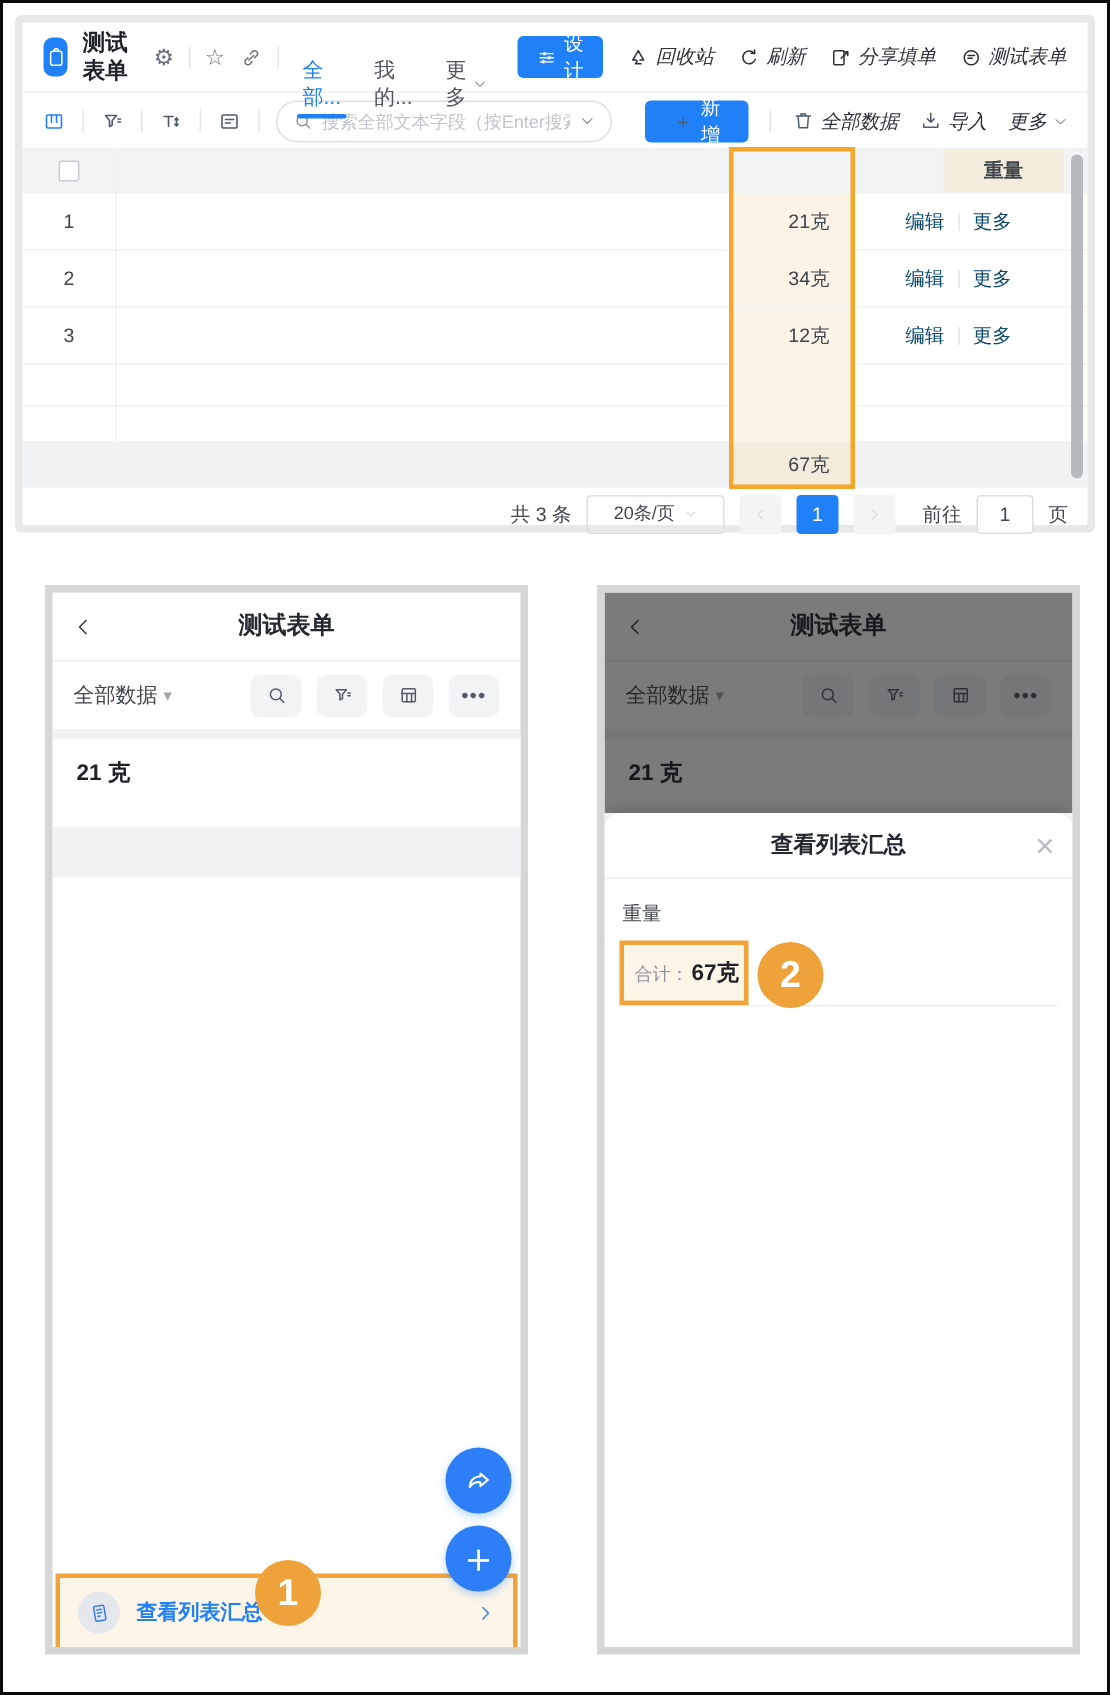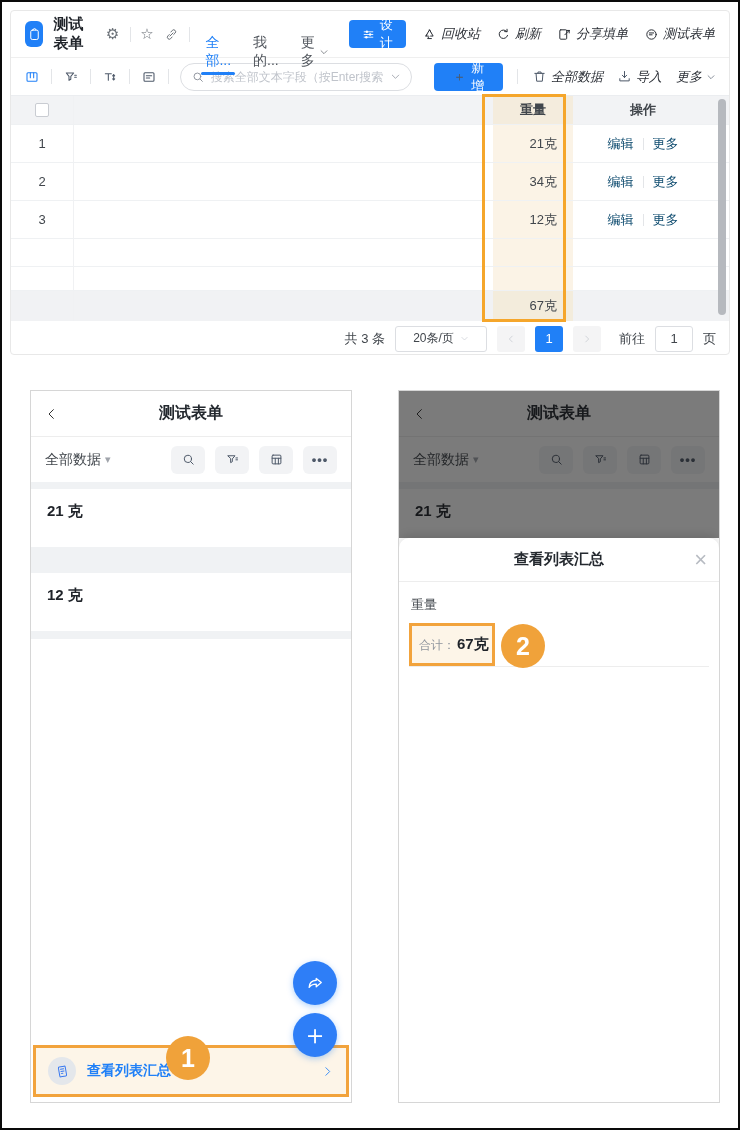--- a/index.html
+++ b/index.html
@@ -3,21 +3,21 @@
 <meta charset="utf-8">
 <style>
   * { box-sizing: border-box; margin: 0; padding: 0; }
   html,body { width: 740px; height: 1130px; }
   body {
     font-family: "Liberation Sans", "DejaVu Sans", sans-serif;
     background: #fff; position: relative; overflow: hidden;
     color: #2b2f36;
   }
   #frame { position:absolute; inset:0; border:2px solid #0a0a0a; pointer-events:none; z-index:99; }
-  .panel { position:absolute; background:#fff; border:1px solid #15803d; }
+  .panel { position:absolute; background:#fff; border:5px solid #15803d; }
   .ic { display:inline-flex; align-items:center; justify-content:center; flex:0 0 auto; }
   .ic svg { display:block; }
   svg * { fill:none; stroke:currentColor; stroke-width:1.6; stroke-linecap:round; stroke-linejoin:round; }
   svg .fil { fill:currentColor; stroke:none; }
 
   
   #desktop { left:10px; top:10px; width:720px; height:345px; border-radius:4px; border-color:#e8e8e8; }
   .titlebar { height:46px; display:flex; align-items:center; padding:0 14px; gap:10px; }
   .app-icon { width:26px; height:26px; border-radius:6px; background:#2080f7; color:#fff; display:flex; align-items:center; justify-content:center; }
   .doc-title { font-size:15px; font-weight:bold; color:#1f2329; }
@@ -274,21 +274,20 @@
     </div>
   </div>
 
   <div class="table">
     <div class="trow thead">
       <div class="c-num">
           <span class="checkbox"></span>
         </div>
       <div class="c-main"></div>
       <div class="c-weight">重量</div>
-      <div class="c-ops">操作</div>
       <div class="c-pad"></div>
     </div>
 
     <div class="trow rdata">
       <div class="c-num">1</div>
       <div class="c-main"></div>
       <div class="c-weight">21克</div>
       <div class="c-ops">
         <span class="link">编辑</span>
         <span class="ops-sep"></span>
@@ -407,21 +406,20 @@
           <rect x="5" y="5" width="14" height="14" rx="1.5"></rect>
           <path d="M5 10h14M10 10v9M15 10v9"></path>
         </svg>
       </span>
     <span class="m-iconbtn m-dots">•••</span>
   </div>
   <div class="m-gap" style="height:7px"></div>
   <div class="m-card">21 克</div>
   <div class="m-gap" style="height:13px"></div>
   <div class="m-gap" style="height:13px"></div>
-  <div class="m-card">12 克</div>
   <div class="m-gap" style="height:8px"></div>
 
   <span class="fab" style="left:262px; top:570px;">
     <span class="ic">
         <svg width="20" height="20" viewBox="0 0 24 24">
           <path d="M13.5 6.5l6 5-6 5v-3.2c-4.3-.1-6.8 1.4-8.5 4 .2-5 3.2-8.3 8.5-8.6z"></path>
         </svg>
       </span>
   </span>
   <span class="fab fab-plus" style="left:262px; top:622px;">＋</span>

